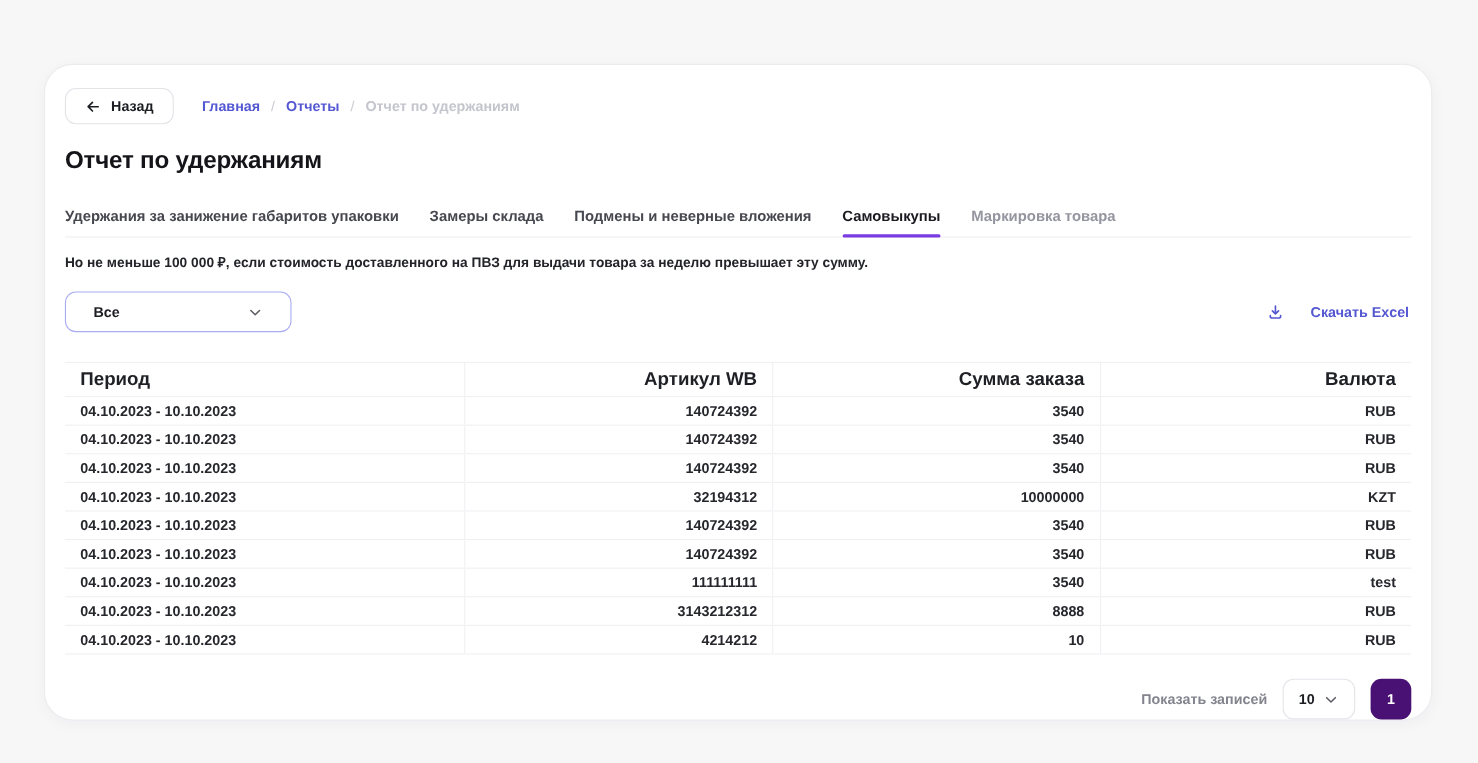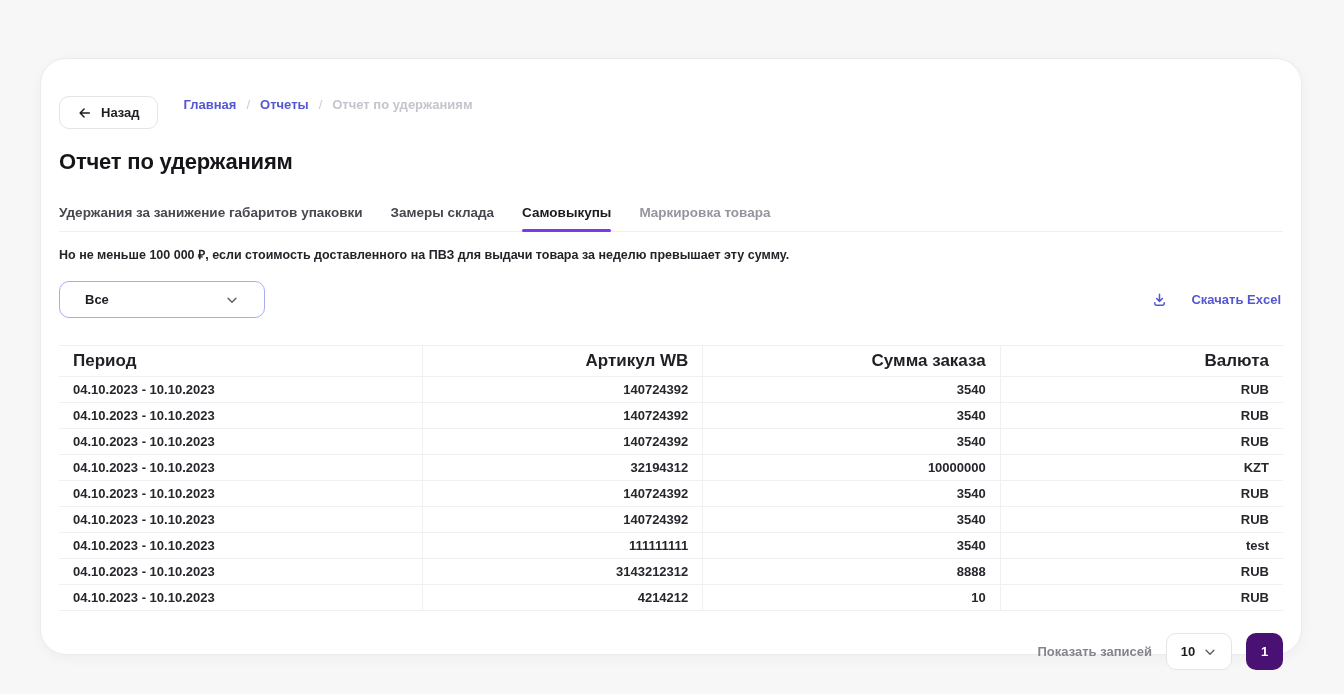--- a/index.html
+++ b/index.html
@@ -19,21 +19,21 @@
     border-radius:26px;
     box-shadow:0 3px 14px rgba(20,20,40,0.04);
     padding:17px 18px 0 18px;
   }
   
   .hdr { display:flex; align-items:center; gap:26px; margin-top:4px; }
   .back-btn {
     display:inline-flex; align-items:center; gap:9px;
     border:1px solid #e3e4e8; background:#fff;
     border-radius:10px; padding:8px 17px;
-    font-size:13px; font-weight:700; color:#1d1e23; cursor:pointer;margin-top:16px;
+    font-size:13px; font-weight:700; color:#1d1e23; cursor:pointer;
   }
   .crumbs { display:flex; align-items:center; gap:10px; font-size:13px; font-weight:600; }
   .crumb-link { color:var(--link); text-decoration:none; cursor:pointer; }
   .crumb-sep { color:#caccd3; font-weight:400; }
   .crumb-current { color:#c4c5cd; }
   
   .title { margin-top:20px; font-size:22px; font-weight:800; letter-spacing:-0.2px; color:#141419; }
   
   .tabs { margin-top:30px; display:flex; gap:28px; border-bottom:1px solid #efeff2; }
   .tab {
@@ -110,20 +110,21 @@
       <span class="crumb-sep">/</span>
       <span class="crumb-current">Отчет по удержаниям</span>
     </nav>
   </div>
 
   <h1 class="title">Отчет по удержаниям</h1>
 
   <div class="tabs">
     <button class="tab">Удержания за занижение габаритов упаковки</button>
     <button class="tab">Замеры склада</button>
+    <button class="tab">Подмены и неверные вложения</button>
     <button class="tab active">Самовыкупы</button>
     <button class="tab muted">Маркировка товара</button>
   </div>
 
   <div class="desc">
     <div>Но не меньше 100 000 ₽, если стоимость доставленного на ПВЗ для выдачи товара за неделю превышает эту сумму.</div>
   </div>
 
   <div class="controls">
     <div class="select">

